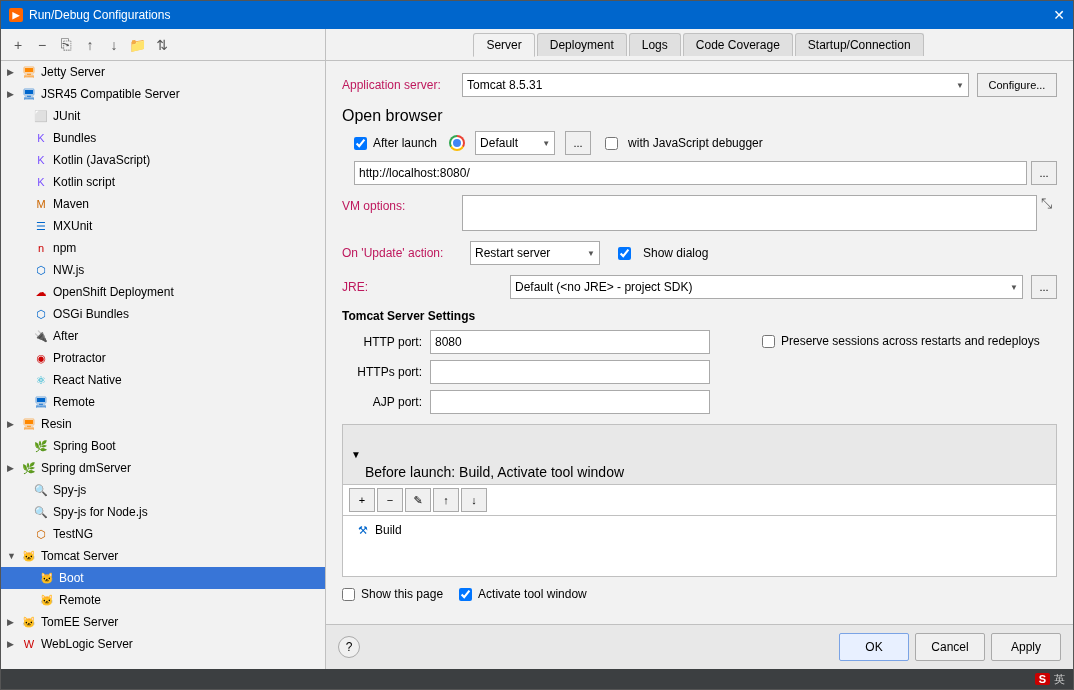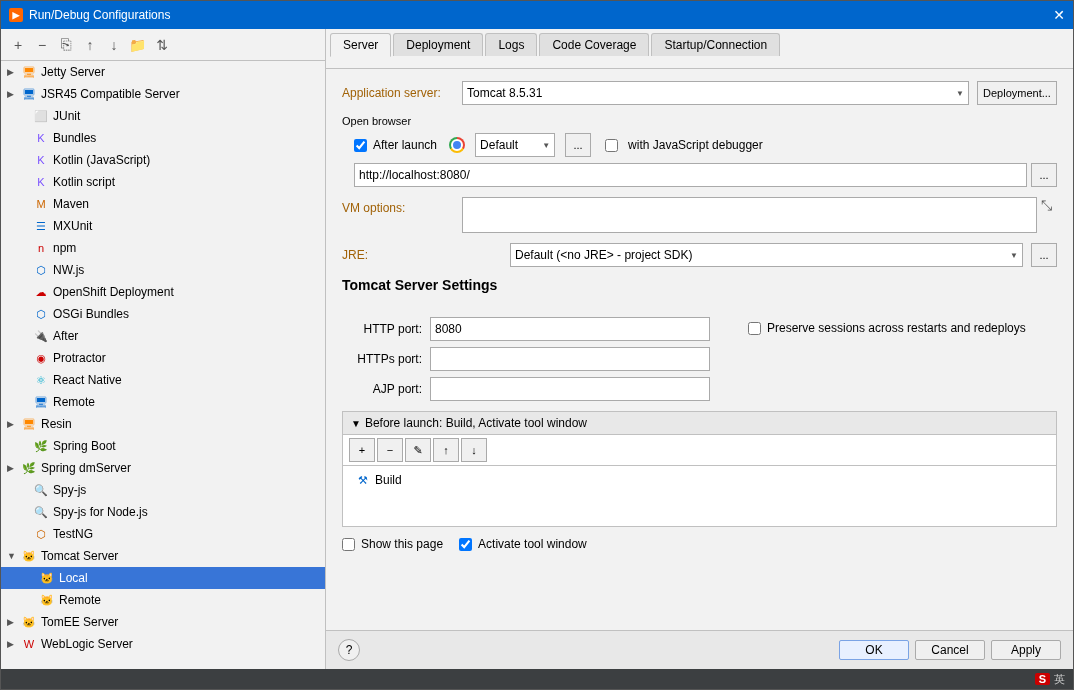--- a/index.html
+++ b/index.html
@@ -141,23 +141,24 @@
       background: #f2f2f2;
       display: flex;
       flex-direction: column;
       overflow: hidden;
     }
 
     .tabs-bar {
       display: flex;
       background: #f2f2f2;
       border-bottom: 1px solid #c0c0c0;
-      padding: 12px 4px;
+      padding: 4px 4px;
       padding-top: 4px;
       flex-shrink: 0;
+      justify-content: center;
     }
 
     .tab {
       padding: 4px 12px;
       border: 1px solid #c0c0c0;
       border-bottom: none;
       cursor: pointer;
       background: #e0e0e0;
       margin-right: 2px;
       font-size: 12px;
@@ -179,21 +180,21 @@
     }
 
     .form-row {
       display: flex;
       align-items: center;
       margin-bottom: 10px;
     }
 
     .form-label {
       font-size: 12px;
-      color: #a16207;
+      color: #be185d;
       min-width: 120px;
     }
 
     .form-input {
       height: 24px;
       border: 1px solid #aaa;
       background: white;
       padding: 0 4px;
       font-size: 12px;
       outline: none;
@@ -291,28 +292,28 @@
       align-items: center;
       gap: 8px;
       margin-bottom: 10px;
     }
 
     .tomcat-settings {
       margin-bottom: 10px;
     }
 
     .tomcat-settings-title {
-      font-size: 14px;
+      font-size: 12px;
       font-weight: bold;
-      margin-bottom: 24px;
+      margin-bottom: 7px;
     }
 
     .ports-section {
       display: flex;
-      gap: 38px;
+      gap: 52px;
       align-items: flex-start;
     }
 
     .ports-left {
       display: flex;
       flex-direction: column;
       gap: 6px;
     }
 
     .port-row {
@@ -358,21 +359,22 @@
       background: #e8e8e8;
     }
 
     .before-launch-toggle {
       font-size: 10px;
       cursor: pointer;
       margin-right: 4px;
     }
 
     .before-launch-title {
-      font-size: 12px;
+      font-size: 14px;
+      margin-top: 35px;
     }
 
     .before-launch-toolbar {
       display: flex;
       align-items: center;
       gap: 2px;
       padding: 3px 6px;
       border-bottom: 1px solid #c0c0c0;
     }
 
@@ -411,21 +413,21 @@
       border-top: 1px solid #c0c0c0;
       display: flex;
       align-items: center;
       justify-content: flex-end;
       padding: 8px 12px;
       gap: 6px;
       flex-shrink: 0;
     }
 
     .dialog-btn {
-      height: 20px;
+      height: 28px;
       min-width: 70px;
       border: 1px solid #aaa;
       background: #f0f0f0;
       cursor: pointer;
       font-size: 12px;
       padding: 0 12px;
       border-radius: 2px;
     }
     .dialog-btn.primary { background: #e8f0ff; border-color: #7aa3e5; }
 
@@ -665,21 +667,21 @@
 
         <div class="tree-item" style="padding-left:6px">
           <span class="arrow">▼</span>
           <span class="item-icon icon-orange">🐱</span>
           <span class="item-label">Tomcat Server</span>
         </div>
 
         <div class="tree-item selected" style="padding-left:24px">
           <span class="arrow" style="visibility:hidden">▶</span>
           <span class="item-icon">🐱</span>
-          <span class="item-label">Local</span>
+          <span class="item-label">Boot</span>
         </div>
 
         <div class="tree-item" style="padding-left:24px">
           <span class="arrow" style="visibility:hidden">▶</span>
           <span class="item-icon" style="color:#0066cc">🐱</span>
           <span class="item-label">Remote</span>
         </div>
 
         <div class="tree-item" style="padding-left:6px">
           <span class="arrow">▶</span>
@@ -708,25 +710,25 @@
 
       <div class="config-panel">
 
         <div class="form-row">
           <span class="form-label">Application server:</span>
           <div class="dropdown-wrapper" style="flex:1; margin-right:8px;">
             <select class="dropdown" style="width:100%;">
               <option>Tomcat 8.5.31</option>
             </select>
           </div>
-          <button class="btn-small" style="min-width:80px; height:24px;">Deployment...</button>
+          <button class="btn-small" style="min-width:80px; height:24px;">Configure...</button>
         </div>
 
         <div style="margin-bottom:10px;">
-          <div style="font-size:11px; margin-bottom:6px;">Open browser</div>
+          <div style="font-size:16px; margin-bottom:6px;">Open browser</div>
           <div style="padding-left:12px;">
             <div class="checkbox-row">
               <input type="checkbox" checked="" style="">
               <span class="checkbox-label">After launch</span>
               <div class="chrome-icon" style="margin-left:6px;"></div>
               <div class="dropdown-wrapper" style="margin-left:4px;">
                 <select class="dropdown" style="width:80px;">
                   <option>Default</option>
                 </select>
               </div>
@@ -741,20 +743,30 @@
             </div>
           </div>
         </div>
 
         <div class="form-row" style="align-items:flex-start; margin-bottom:10px;">
           <span class="form-label" style="margin-top:4px;">VM options:</span>
           <textarea class="vm-input" rows="2" style="height: 36px;"></textarea>
           <span class="vm-expand" style="margin-left:4px; font-size:14px; cursor:pointer;">⤡</span>
         </div>
 
+        <div class="update-row">
+          <span class="form-label">On 'Update' action:</span>
+          <div class="dropdown-wrapper">
+            <select class="dropdown" style="width:130px;">
+              <option>Restart server</option>
+            </select>
+          </div>
+          <input type="checkbox" checked="" style="margin-left: 10px;">
+          <span class="checkbox-label" style="margin-left:4px;">Show dialog</span>
+        </div>
 
         <div class="jre-row">
           <span class="form-label">JRE:</span>
           <div class="dropdown-wrapper" style="flex:1; padding-left:40px;">
             <select class="dropdown" style="width:100%;">
               <option>Default (&lt;no JRE&gt; - project SDK)</option>
             </select>
           </div>
           <button class="btn-small">...</button>
         </div>

